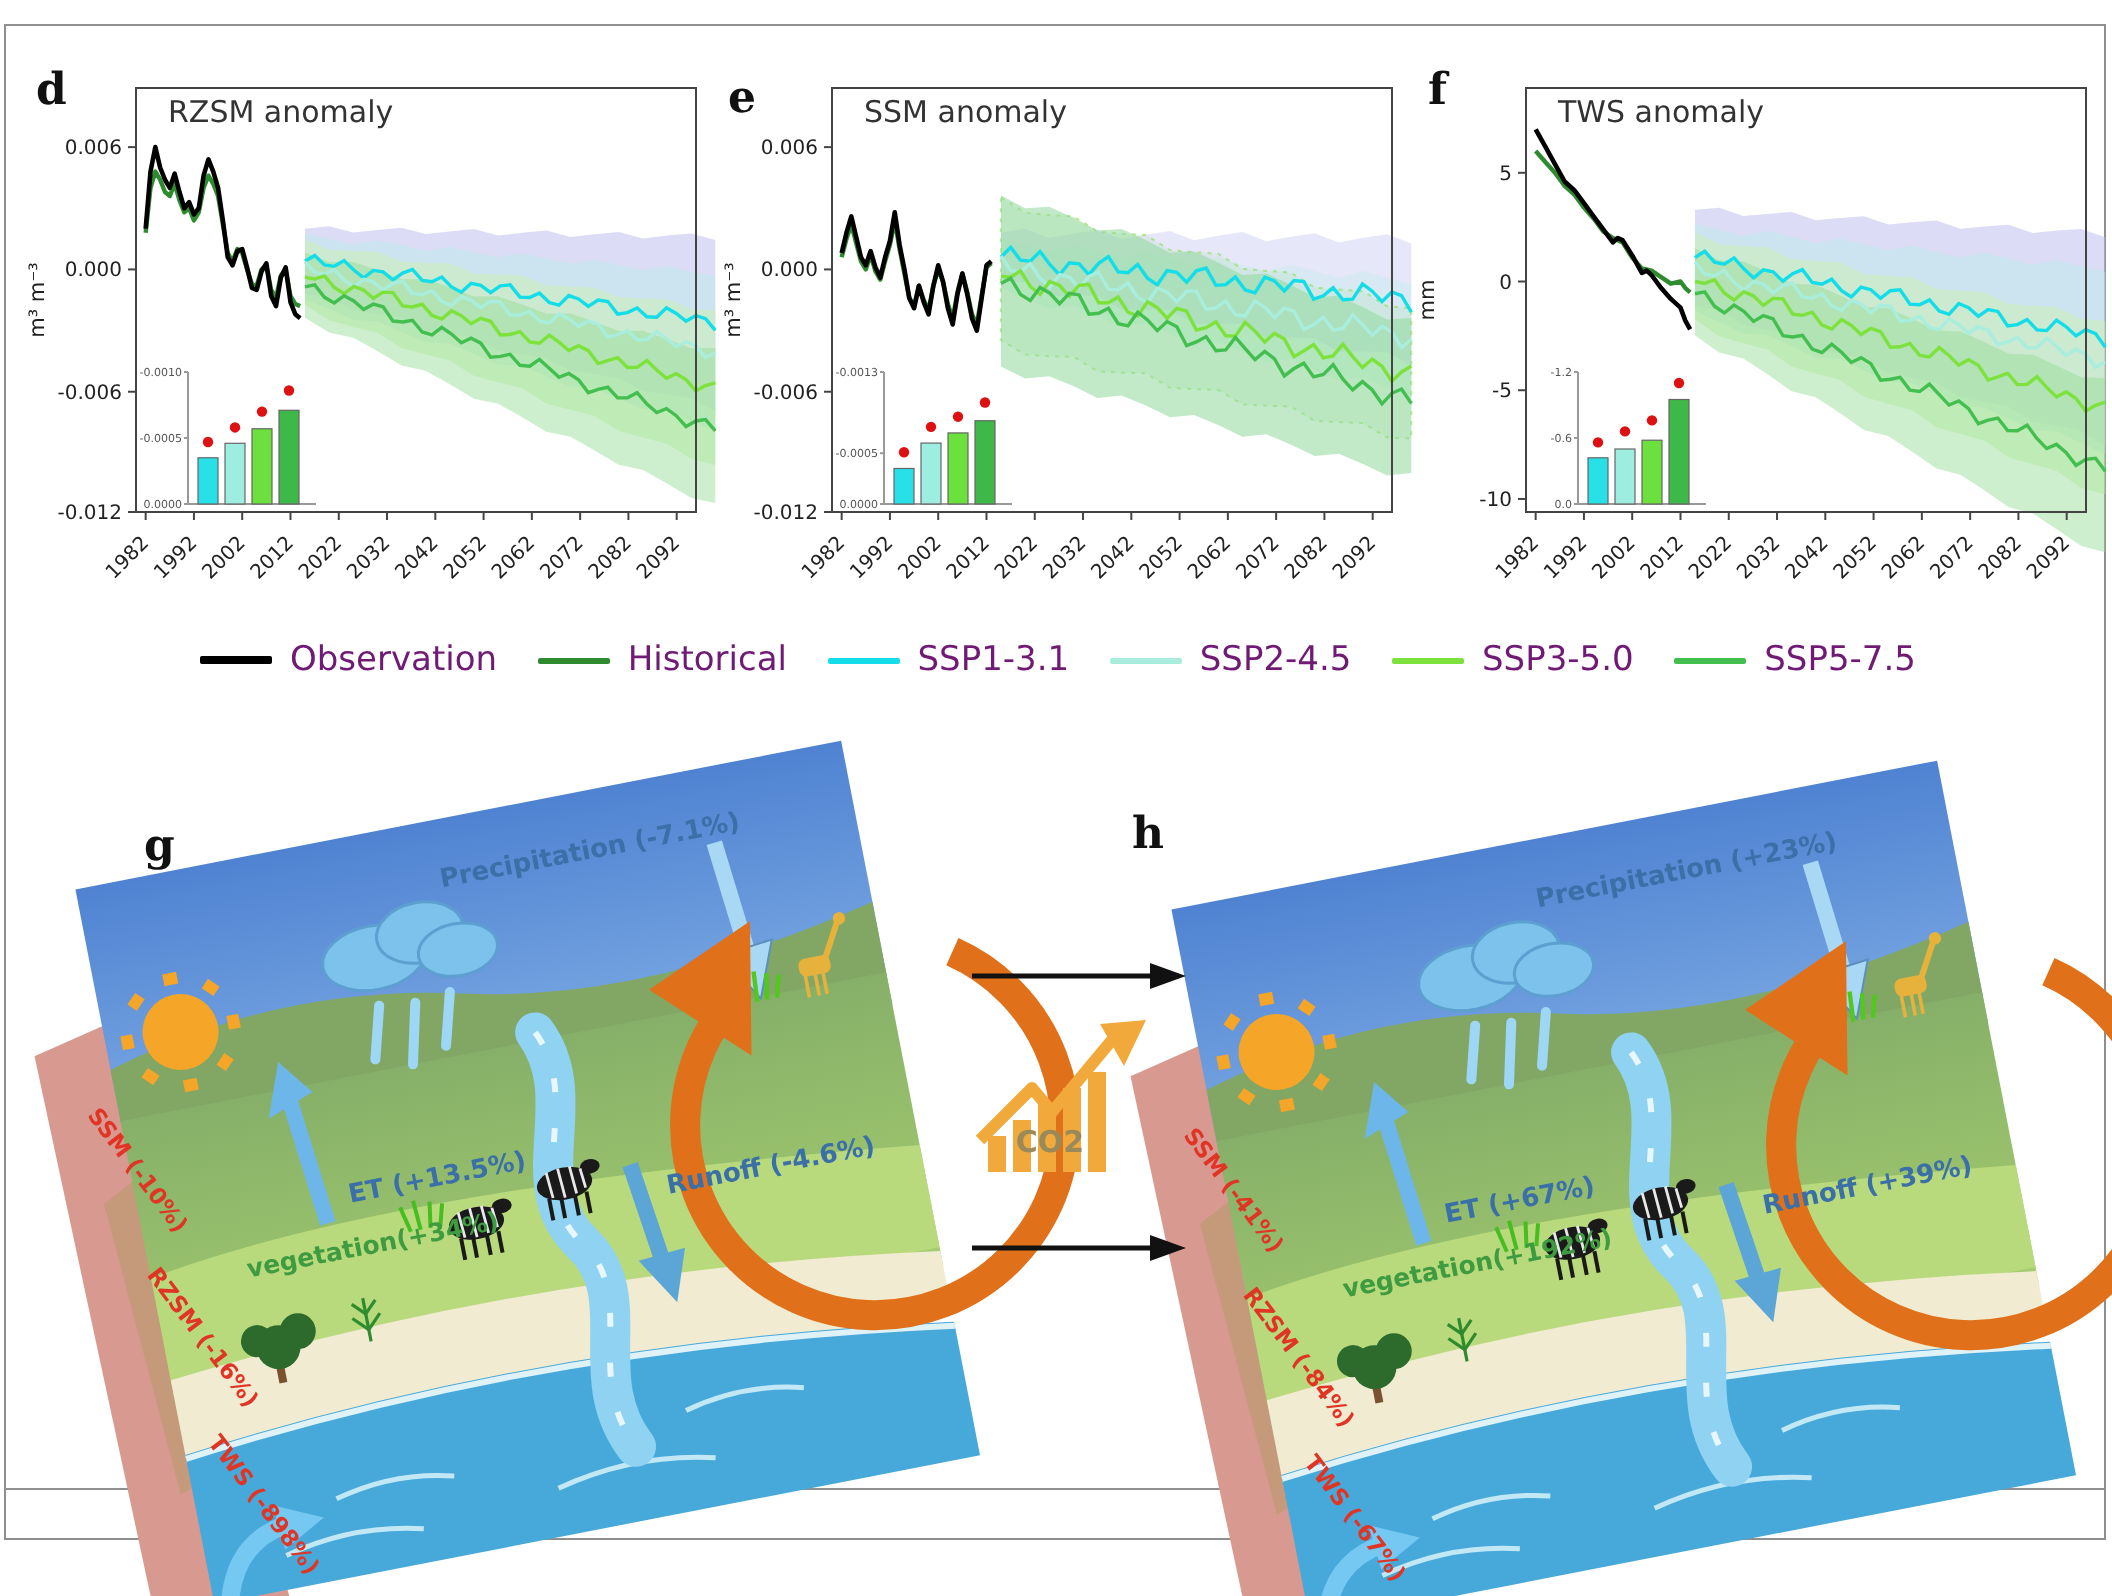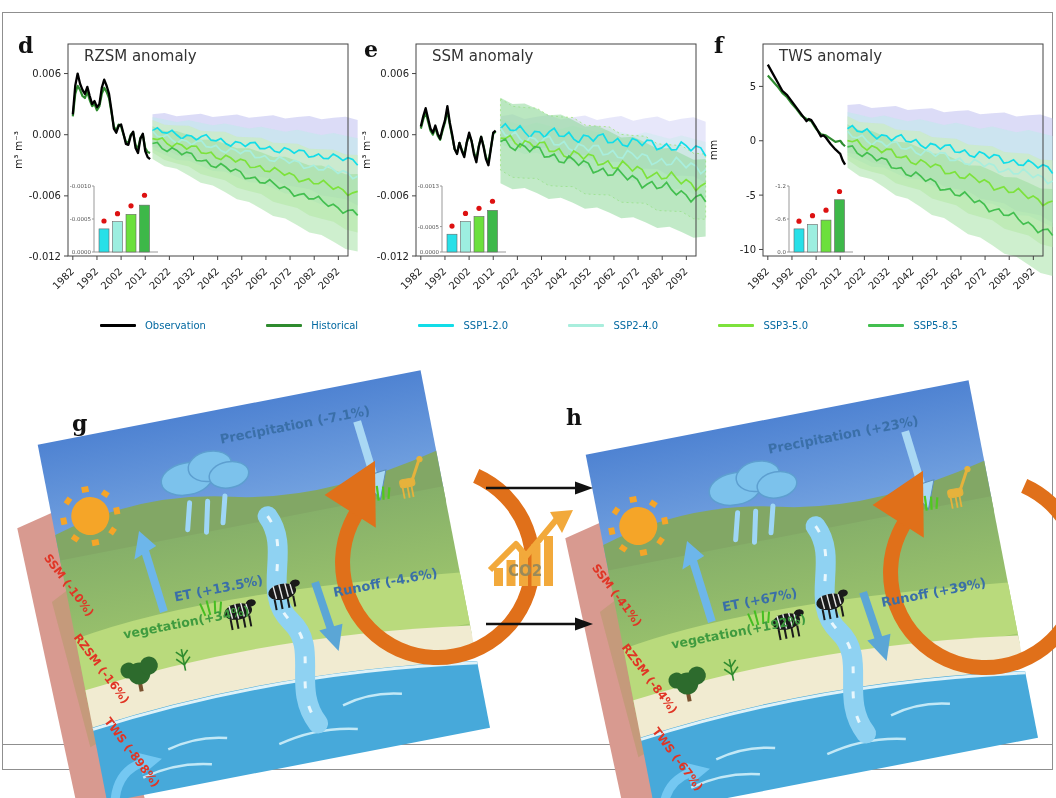--- a/index.html
+++ b/index.html
@@ -6,21 +6,21 @@
   .stage{position:relative;width:1056px;height:798px;background:#ffffff;overflow:hidden;
          font-family:"DejaVu Sans",sans-serif;}
   .frame-main{position:absolute;left:2px;top:12px;width:1049px;height:731px;border:1px solid #8f8f8f;}
   .frame-strip{position:absolute;left:2px;top:744px;width:1049px;height:24px;border:1px solid #8f8f8f;}
   .panel-letter{position:absolute;font-family:"DejaVu Serif",serif;font-weight:700;font-size:22px;color:#111;}
   svg.panel{position:absolute;top:36px;width:350px;height:300px;overflow:visible;}
   #chart-d{left:8px;} #chart-e{left:356px;} #chart-f{left:703px;}
   .legend-row{position:absolute;left:100px;top:320px;width:858px;display:flex;justify-content:space-between;align-items:center;}
   .lg-item{display:flex;align-items:center;gap:9px;}
   .lg-line{display:inline-block;width:36px;height:3px;border-radius:1px;}
-  .lg-label{font-size:10px;color:#0369a1;}
+  .lg-label{font-size:17px;color:#701a75;}
   svg.diagram{position:absolute;width:470px;height:390px;overflow:visible;transform:rotate(-11deg);}
   #diagram-g{left:20px;top:398px;}
   #diagram-h{left:568px;top:408px;}
   svg.middle{position:absolute;left:478px;top:468px;width:120px;height:170px;overflow:visible;}
   .d-label{font-weight:700;font-size:13px;fill:#3a6fa8;}
   .d-label-green{font-weight:700;font-size:12.5px;fill:#3f9b3f;}
   .d-label-red{font-weight:700;font-size:11.5px;fill:#e03525;}
 </style>
 </head>
 <body>
@@ -253,33 +253,33 @@
       <div class="lg-item">
         <span class="lg-line" style="background: rgb(0, 0, 0); height: 3.5px;"></span>
         <span class="lg-label">Observation</span>
       </div>
       <div class="lg-item">
         <span class="lg-line" style="background: rgb(47, 139, 47);"></span>
         <span class="lg-label">Historical</span>
       </div>
       <div class="lg-item">
         <span class="lg-line" style="background: rgb(18, 221, 232);"></span>
-        <span class="lg-label">SSP1-2.0</span>
+        <span class="lg-label">SSP1-3.1</span>
       </div>
       <div class="lg-item">
         <span class="lg-line" style="background: rgb(169, 238, 221);"></span>
-        <span class="lg-label">SSP2-4.0</span>
+        <span class="lg-label">SSP2-4.5</span>
       </div>
       <div class="lg-item">
         <span class="lg-line" style="background: rgb(125, 226, 60);"></span>
         <span class="lg-label">SSP3-5.0</span>
       </div>
       <div class="lg-item">
         <span class="lg-line" style="background: rgb(67, 191, 79);"></span>
-        <span class="lg-label">SSP5-8.5</span>
+        <span class="lg-label">SSP5-7.5</span>
       </div>
     </div>
 
   <svg width="0" height="0" style="position:absolute">
     <defs>
       <linearGradient id="gradSky" x1="0" y1="0" x2="0" y2="1">
         <stop offset="0" stop-color="#4f83d2"></stop>
           <stop offset="1" stop-color="#79a7e2"></stop>
       </linearGradient>
       <linearGradient id="gradField" x1="0" y1="0" x2="0" y2="1">

